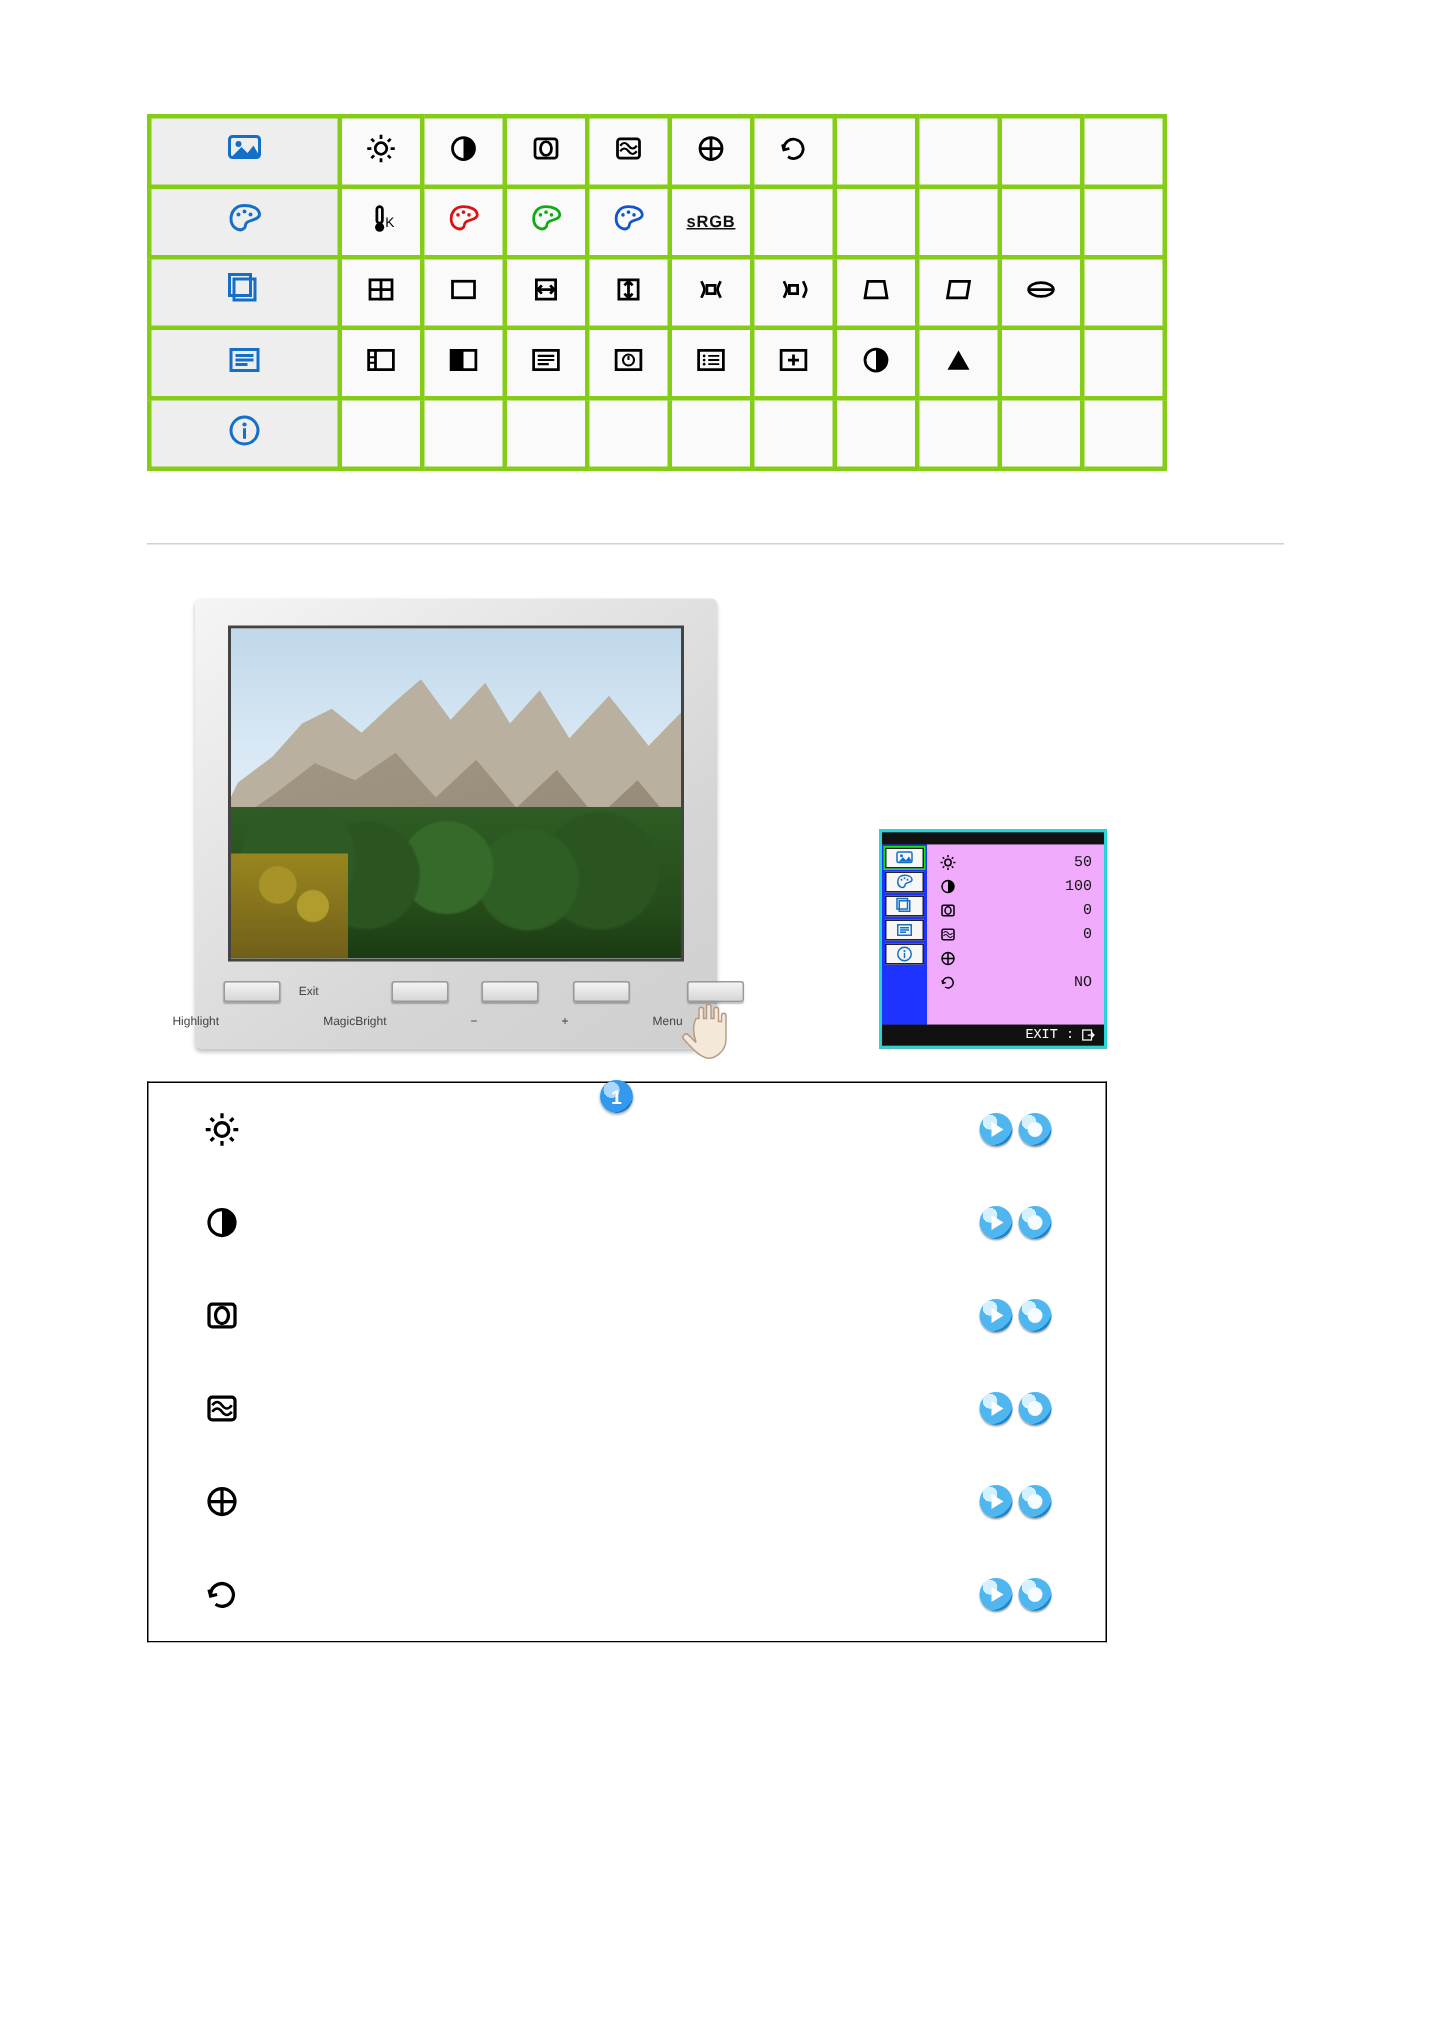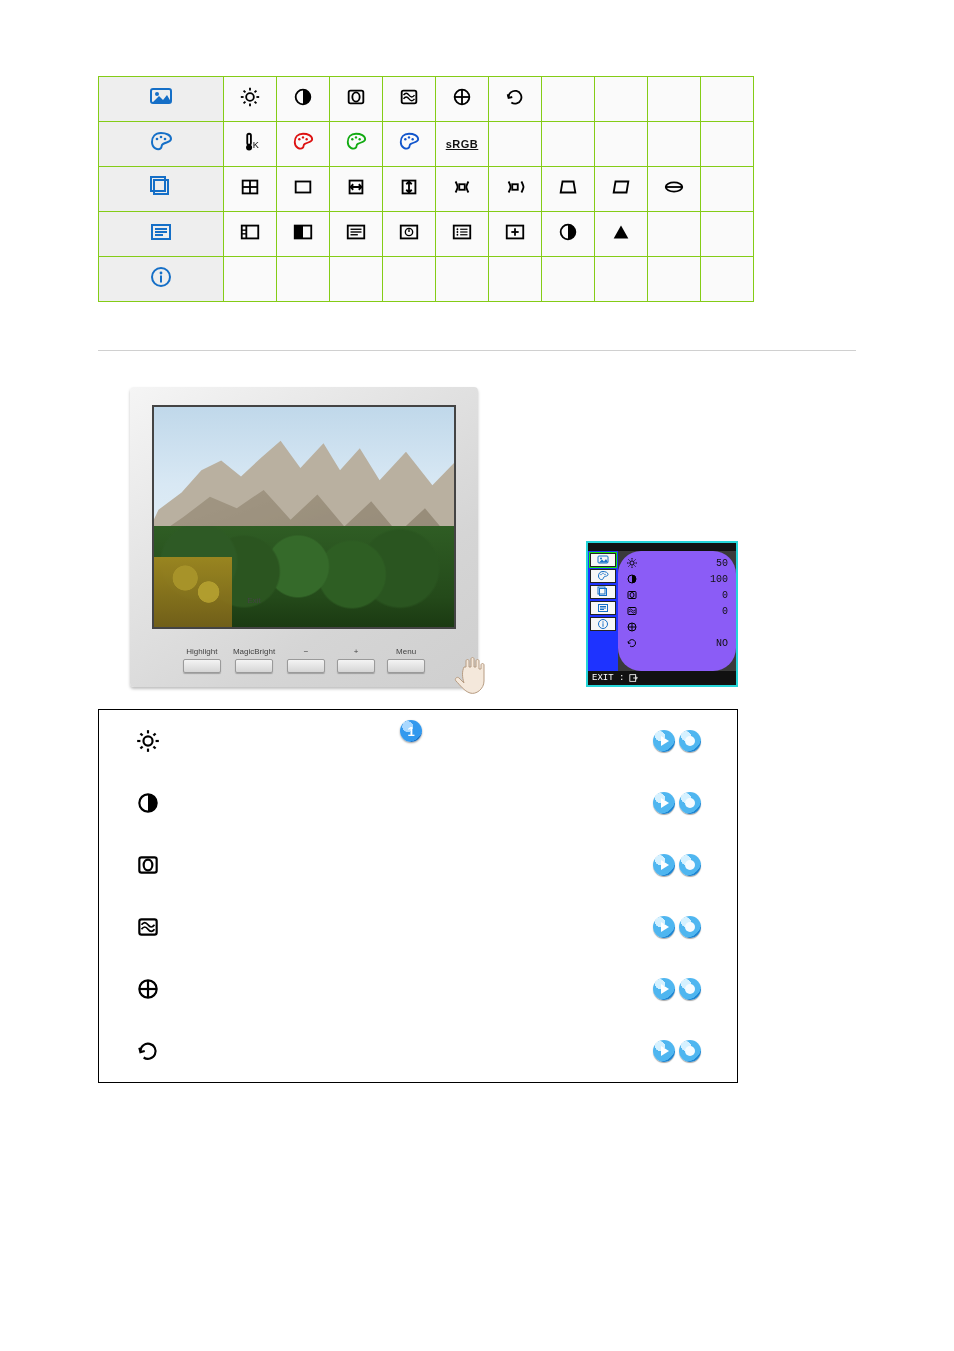--- a/index.html
+++ b/index.html
@@ -1,20 +1,20 @@
 <!DOCTYPE html>
 <html><head>
 <meta charset="utf-8">
 <style>
   html,body{margin:0;padding:0;background:#fff;font-family:Arial,Helvetica,sans-serif;}
   .page{width:954px;margin:0 auto;color:#111;}
 
   
   table.icon-table{border-collapse:collapse;margin:76px 0 0 98px;}
-  table.icon-table td{border:1px solid #84cc16;text-align:center;vertical-align:middle;text-decoration:underline;}
+  table.icon-table td{border:3px solid #84cc16;text-align:center;vertical-align:middle;text-decoration:underline;}
   .lead{width:122px;height:42px;background:#eeeeee;}
   .cat{width:50px;height:42px;background:#fafafa;}
   .big svg{width:28px;height:24px;}
   .small svg{width:22px;height:22px;}
   .txt-cell{font-size:11px;font-weight:bold;letter-spacing:0.5px;}
 
   hr.sep{border:none;border-top:1px solid #d0d0d0;margin:48px 98px 0 98px;}
 
   
   .midrow{display:flex;align-items:flex-end;gap:108px;margin:36px 0 0 130px;}
@@ -39,47 +39,47 @@
       radial-gradient(circle at 48% 40%, #356a2a 0 18%, transparent 19%),
       radial-gradient(circle at 66% 48%, #2e5e23 0 16%, transparent 17%),
       radial-gradient(circle at 82% 42%, #2a5520 0 15%, transparent 16%),
       linear-gradient(180deg,#2f5d24 0%,#244a1a 70%,#1b3a12 100%);}
   .fall{position:absolute;left:0;bottom:0;width:26%;height:32%;
     background:radial-gradient(circle at 40% 30%,#b59a2a 0 18%,transparent 19%),
                radial-gradient(circle at 70% 50%,#c0a530 0 16%,transparent 17%),
                linear-gradient(180deg,#a58a20,#7a641a);opacity:.9;}
   
   .btnrow{position:absolute;bottom:14px;left:0;width:100%;display:flex;justify-content:center;gap:12px;}
-  .mbtn{display:flex;flex-direction:column;align-items:center;gap:3px;}
+  .mbtn{display:flex;flex-direction:row;align-items:center;gap:3px;}
   .mbtn .lbl{font-size:8px;color:#444;line-height:1;}
   .mbtn .lbl2{font-size:8px;color:#444;line-height:1;margin-top:40px;}
   .key{width:36px;height:12px;border:1px solid #9a9a9a;border-radius:2px;
     background:linear-gradient(180deg,#f4f4f4,#d6d6d6);box-shadow:0 1px 1px rgba(0,0,0,.25);}
   .mbtn.tall .lbl{margin-top:8px;}
   .hand{position:absolute;right:-18px;bottom:-12px;width:54px;height:46px;}
   .hand svg{width:100%;height:100%;}
   .marker{width:22px;height:22px;border-radius:50%;
     background:radial-gradient(circle at 35% 30%,#a9d8ff 0 25%,#3399ee 26% 72%,#1b72c6 73% 100%);
     color:#fff;font-weight:bold;font-size:13px;display:flex;align-items:center;justify-content:center;
     box-shadow:0 1px 2px rgba(0,0,0,.4);position:absolute;left:400px;top:720px;}
 
   
   .osd{width:148px;border:2px solid #25d5d8;background:#3a3a3a;}
   .osd-top{height:8px;background:#111;}
   .osd-body{display:flex;height:120px;}
   .osd-tabs{width:26px;background:#1e33ff;display:flex;flex-direction:column;gap:2px;padding:2px;}
   .osd-tab{background:#f7f7f7;border:1px solid #222;display:flex;align-items:center;justify-content:center;}
   .osd-tab.hl{outline:1px solid #14e514;}
   .osd-tab svg{width:16px;height:12px;}
-  .osd-main{flex:1;background:#8b5cf6;padding:4px 8px;font-family:"Courier New",monospace;font-size:10px;color:#111;border-radius:23px;}
+  .osd-main{flex:1;background:#f0abfc;padding:4px 8px;font-family:"Courier New",monospace;font-size:10px;color:#111;}
   .osd-row{display:flex;align-items:center;gap:8px;height:16px;}
   .osd-row svg{width:12px;height:12px;}
   .osd-row .v{margin-left:auto;}
   .osd-foot{height:14px;background:#111;color:#fff;font-family:"Courier New",monospace;font-size:9px;
-    display:flex;justify-content:flex-start;align-items:center;padding:0 4px;gap:4px;}
+    display:flex;justify-content:flex-end;align-items:center;padding:0 4px;gap:4px;}
   .osd-foot svg{width:12px;height:10px;}
 
   
   table.items{border-collapse:collapse;margin:22px 0 0 98px;width:640px;}
   table.items td{border:1px solid #000;padding:0;}
   td.icell{vertical-align:middle;}
   .irow{display:flex;align-items:center;justify-content:space-between;padding:18px 36px;}
   .irow svg.lefticon{width:26px;height:26px;}
   .ctl{display:flex;gap:4px;}
   .rb{width:22px;height:22px;border-radius:50%;position:relative;

